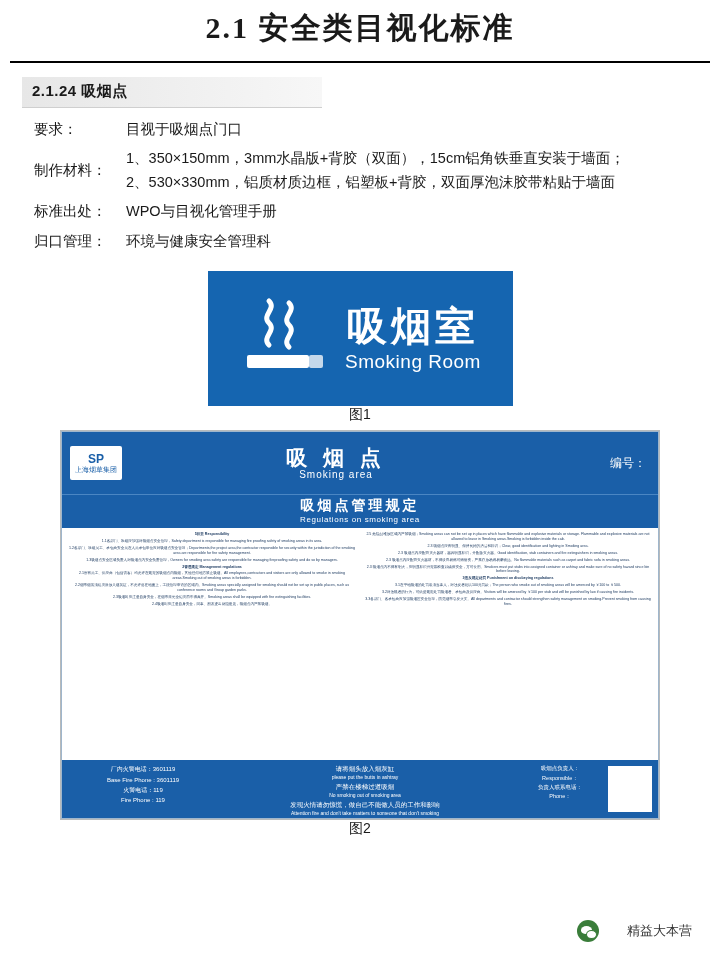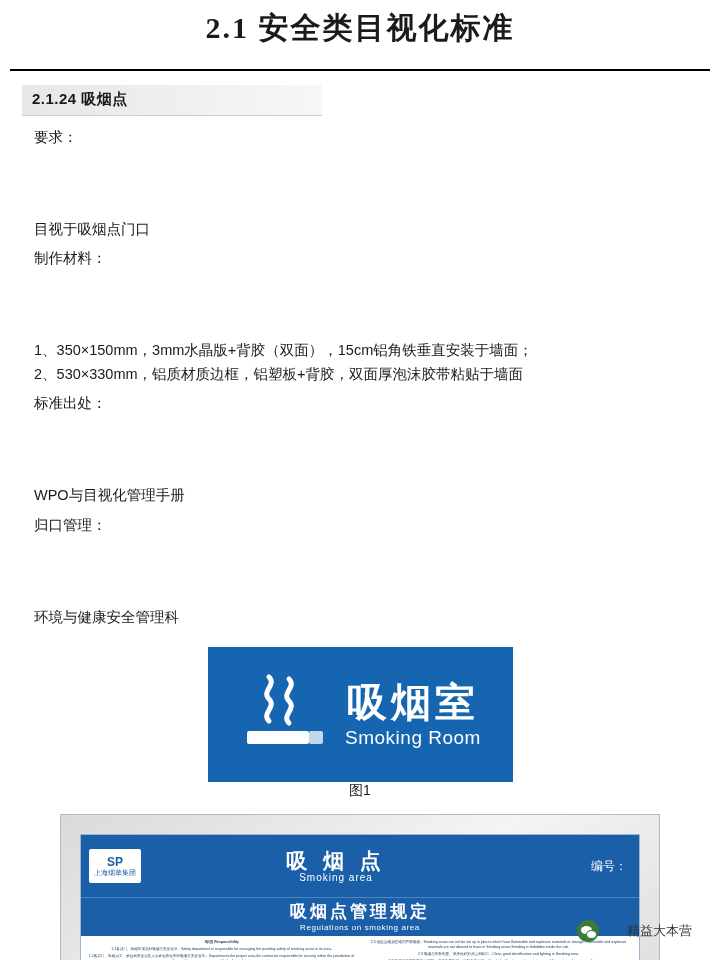--- a/index.html
+++ b/index.html
@@ -11,21 +11,21 @@
     color:#1a1a1a;
     position:relative;
     overflow:hidden;
   }
   .page-title {
     text-align:center;
     font-size:30px;
     font-weight:700;
     letter-spacing:2px;
     padding-top:8px;
-    padding-bottom:20px;
+    padding-bottom:12px;
     font-family: "Liberation Serif", "DejaVu Serif", serif;
   }
   .title-rule {
     border-bottom:2px solid #000;
     margin:0 10px 14px 10px;
   }
   .section-bar {
     margin:0 18px 10px 22px;
     width:300px;
     background:linear-gradient(to right,#e7e7e7,#f7f7f7);
@@ -35,23 +35,22 @@
     font-weight:700;
     letter-spacing:0.5px;
   }
   .spec {
     margin:0 30px 0 34px;
     font-size:14.5px;
     line-height:1.62;
   }
   .spec-row {
     display:flex;
-    align-items:flex-start;
+    align-items:center;
     margin-bottom:6px;
-    flex-direction:column;
   }
   .spec-label {
     width:92px;
     flex:0 0 92px;
     white-space:nowrap;
   }
   .spec-value { flex:1 1 auto; }
   .spec-value .line { display:block; }
 
   
@@ -82,24 +81,24 @@
   }
   .fig-cap {
     text-align:center;
     font-size:14px;
     margin-bottom:6px;
   }
 
   
   .board-outer {
     width:600px; height:390px;
-    margin:14px auto 0 auto;
+    margin:6px auto 0 auto;
     background:linear-gradient(145deg,#d8dadb,#f3f4f5 40%,#c9cccd);
     border:1px solid #b7babb;
-    padding:19px;
+    padding:0;
   }
   .board-inner {
     width:100%; height:100%;
     background:#ffffff;
     border:1px solid #9fb6cc;
     display:flex;
     flex-direction:column;
     overflow:hidden;
   }
   .b-head {
@@ -119,21 +118,21 @@
   }
   .b-logo .mark{font-size:12px;font-weight:700;display:block;}
   .b-title { flex:1 1 auto; text-align:center; }
   .b-title .t1 { font-size:21px;font-weight:700;letter-spacing:5px;line-height:1.1; }
   .b-title .t2 { font-size:10px;letter-spacing:1px; }
   .b-code { font-size:12px; width:100px; text-align:right; padding-right:4px;}
   .b-sub {
     background:#1a5fa8;color:#fff;text-align:center;padding:2px 0 4px 0;
     border-top:1px solid #4b86c3;
   }
-  .b-sub .s1{font-size:17px;font-weight:700;letter-spacing:3px;}
+  .b-sub .s1{font-size:14px;font-weight:700;letter-spacing:3px;}
   .b-sub .s2{font-size:8px;letter-spacing:.6px;}
   .b-body {
     flex:1 1 auto;
     display:flex;
     background:#fff;
     font-size:3.6px;
     line-height:1.35;
     color:#17355c;
     padding:4px 6px;
     gap:8px;

